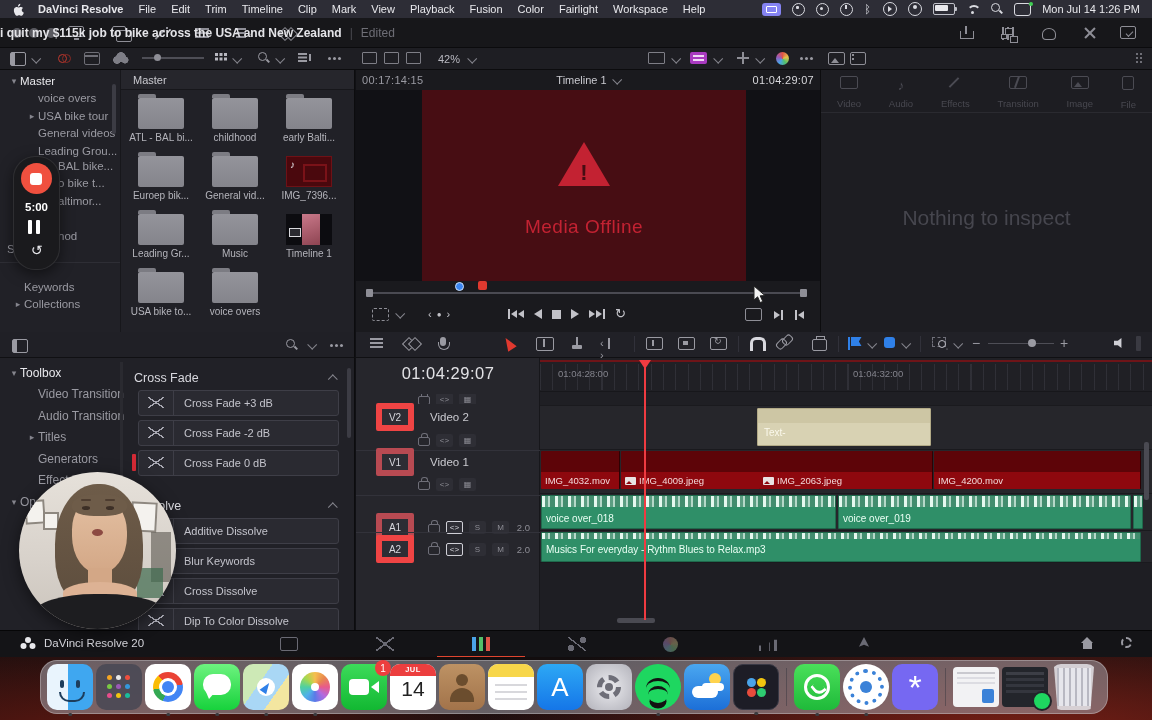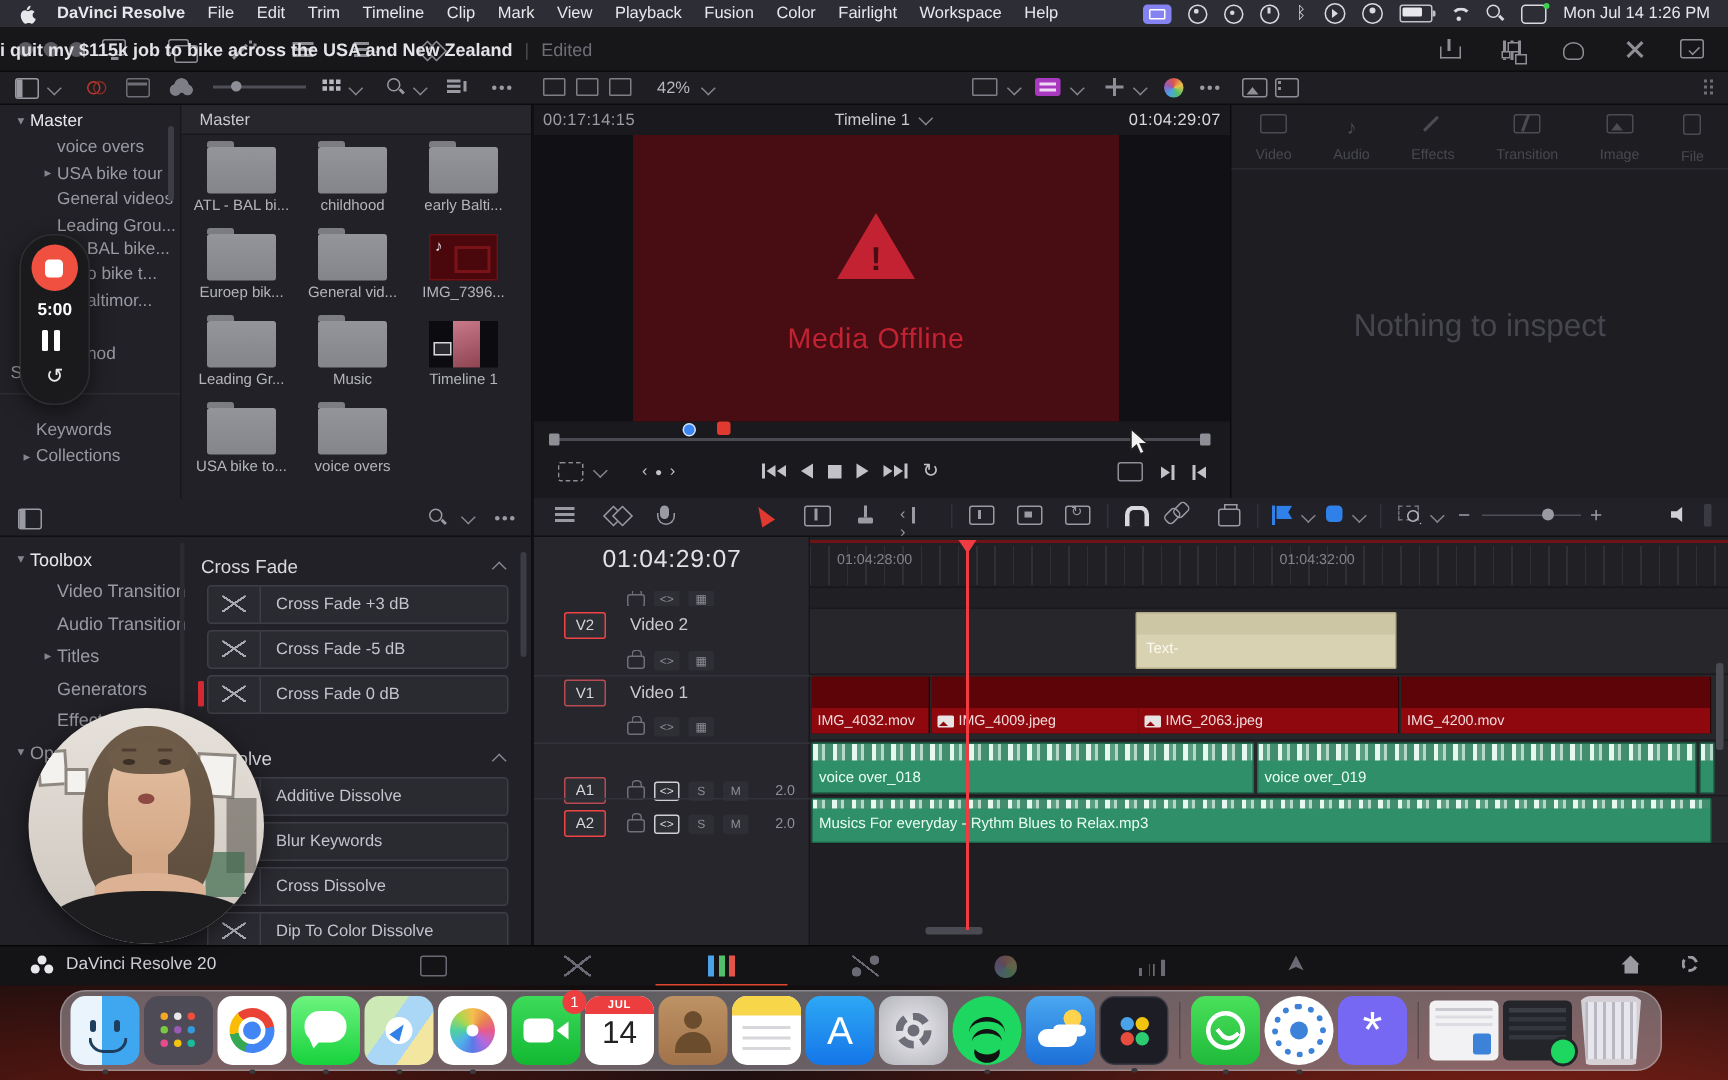--- a/index.html
+++ b/index.html
@@ -256,21 +256,21 @@
     linear-gradient(to bottom right,transparent 46%,#a8a8b2 46% 54%,transparent 54%);}
   .fx-label{font-size:11px;color:#c4c4cc;padding-left:10px;white-space:nowrap;}
   .fx-scroll{position:absolute;right:4px;top:10px;width:4px;height:70px;background:#3c3c44;border-radius:2px;}
   .tree-scroll2{position:absolute;left:120px;top:4px;width:3px;height:262px;background:#2a2a30;}
 
   
   .timeline{position:absolute;left:356px;top:358px;width:796px;height:272px;background:#1e1e23;overflow:hidden;}
   .tl-headcol{position:absolute;left:0;top:0;width:184px;height:100%;background:#26262c;border-right:1px solid #17171b;box-sizing:border-box;}
   .tl-bigtc{position:absolute;left:0;top:6px;width:184px;text-align:center;font-size:16.5px;color:#e2e2e6;letter-spacing:.5px;}
   .trk-row{position:absolute;left:0;width:184px;display:flex;align-items:center;}
-  .trk-badge{margin-left:20px;width:26px;height:16px;background:#2d2d34;border:1px solid #ef4444;border-radius:2px;
+  .trk-badge{margin-left:20px;width:26px;height:16px;background:#2d2d34;border:6px solid #ef4444;border-radius:2px;
     color:#d6d6dc;font-size:10px;display:flex;align-items:center;justify-content:center;flex:none;}
   .trk-badge.sel{border-color:#b84a52;}
   .trk-name{margin-left:16px;font-size:11.5px;color:#c9c9cf;}
   .mi{height:13px;min-width:17px;margin-right:6px;border-radius:2px;background:#2e2e35;color:#8e8e96;
     font-size:8px;display:flex;align-items:center;justify-content:center;box-sizing:border-box;}
   .mi.lock{min-width:12px;width:12px;background:none;border:1.5px solid #6e6e78;border-radius:2px;position:relative;margin-top:3px;height:9px;}
   .mi.lock::before{content:"";position:absolute;left:2px;top:-5px;width:5px;height:4px;border:1.5px solid #6e6e78;border-bottom:none;border-radius:3px 3px 0 0;}
   .mi.onwhite{border:1px solid #cfcfd6;background:#2e2e35;color:#d8d8de;}
   .trk-ch{margin-left:auto;margin-right:10px;font-size:9.5px;color:#8e8e96;}
   .tl-lanes{position:absolute;left:184px;top:0;width:612px;height:100%;}
@@ -824,21 +824,21 @@
 
           <div class="fx-item">
 
             <i class="fx-ico"></i>
             <span class="fx-label">Cross Fade +3 dB</span>
           </div>
 
           <div class="fx-item">
 
             <i class="fx-ico"></i>
-            <span class="fx-label">Cross Fade -5 dB</span>
+            <span class="fx-label">Cross Fade -2 dB</span>
           </div>
 
           <div class="fx-item" data-tagged="1">
             <i class="fx-tag"></i>
             <i class="fx-ico"></i>
             <span class="fx-label">Cross Fade 0 dB</span>
           </div>
         </div>
       <div class="fx-sec-head" style="margin-top:18px">
         <span>Dissolve</span>

